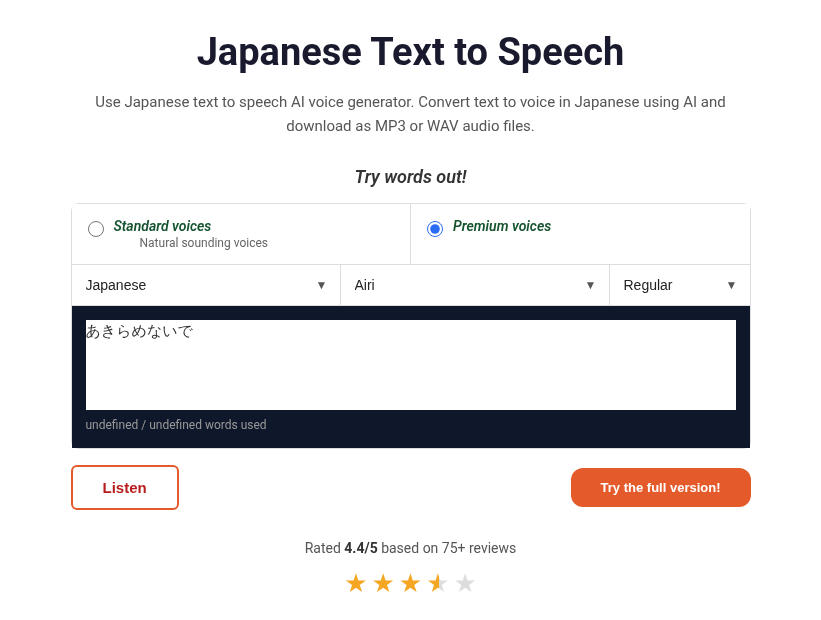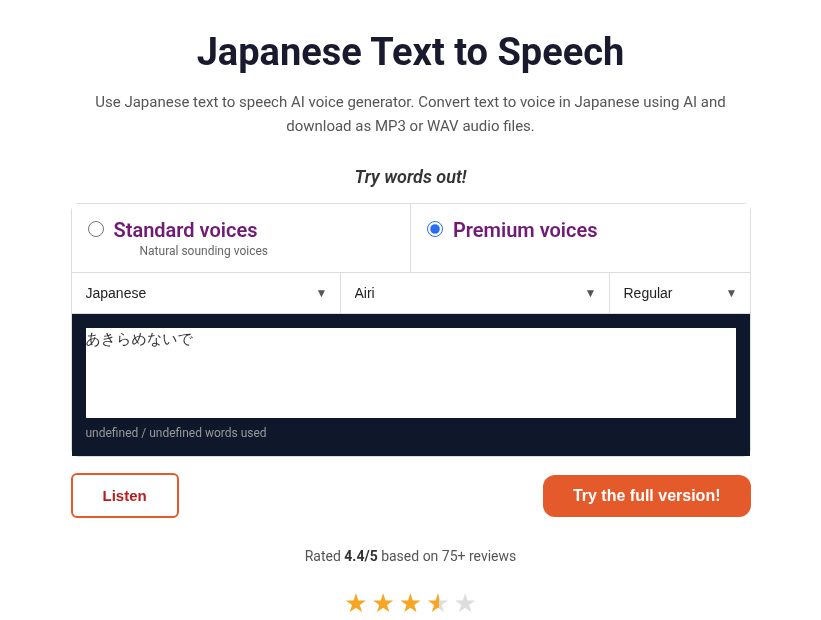--- a/index.html
+++ b/index.html
@@ -81,23 +81,24 @@
       height: 16px;
       flex-shrink: 0;
     }
 
     .voice-option-text {
       display: flex;
       flex-direction: column;
     }
 
     .voice-option-title {
-      font-size: 20px;
+      font-size: 14px;
       font-weight: 600;
-      color: #701a75;
+      color: #14532d;
+      font-style: italic;
     }
 
     .voice-option-subtitle {
       font-size: 12px;
       color: #666;
       margin-top: 2px;
       margin-left: 26px;
     }
 
     .selects-row {
@@ -179,38 +180,38 @@
       font-weight: 700;
       color: #b91c1c;
       background: #fff;
       border: 2px solid #e55a2b;
       border-radius: 6px;
       cursor: pointer;
     }
 
     .full-version-button {
       padding: 12px 30px;
-      font-size: 16px;
+      font-size: 13px;
       font-weight: 600;
       color: #fff;
       background: #e55a2b;
       border: none;
       border-radius: 12px;
       cursor: pointer;
     }
 
     .rating-section {
       margin-top: 30px;
       text-align: center;
     }
 
     .rating-text {
       font-size: 14px;
       color: #555;
-      margin-bottom: 24px;
+      margin-bottom: 12px;
     }
 
     .rating-text strong {
       color: #333;
       font-weight: 700;
     }
 
     .stars-row {
       display: flex;
       justify-content: center;

